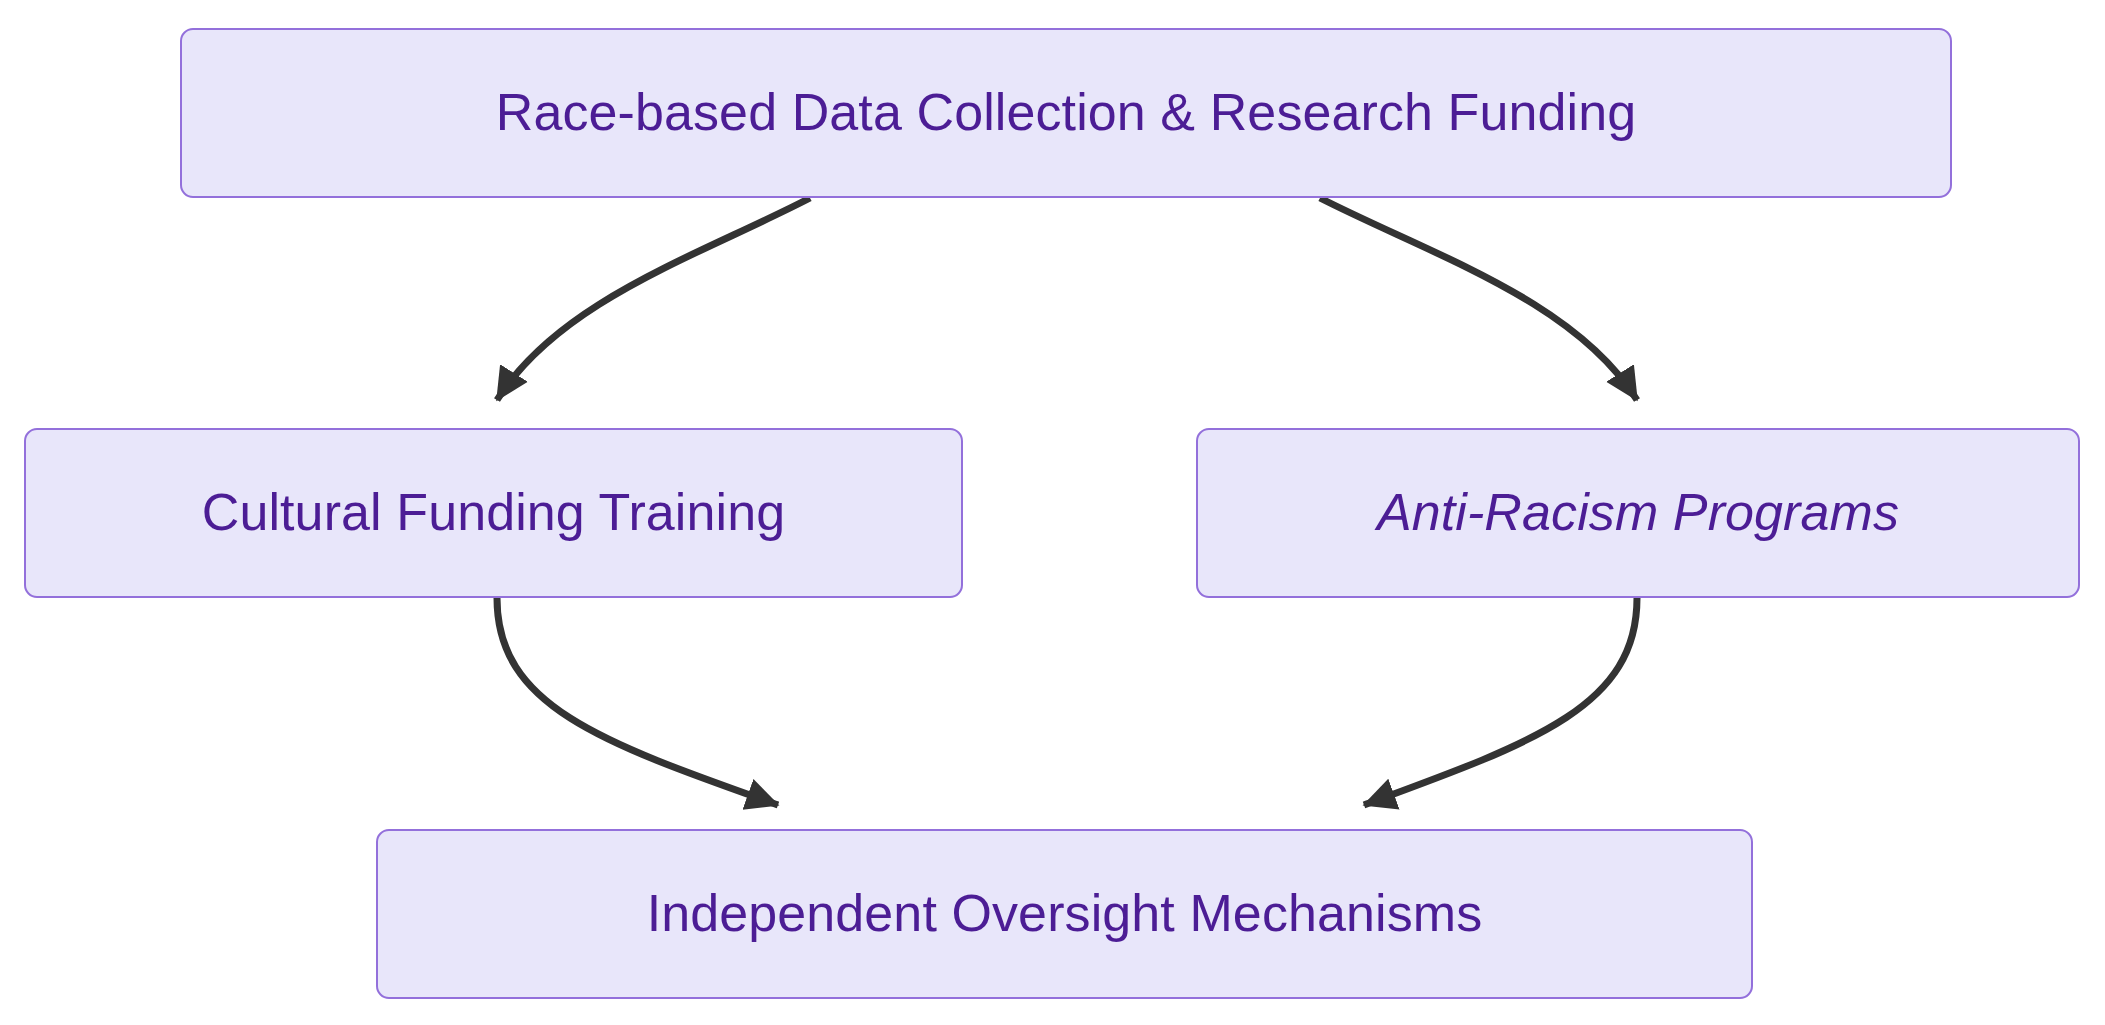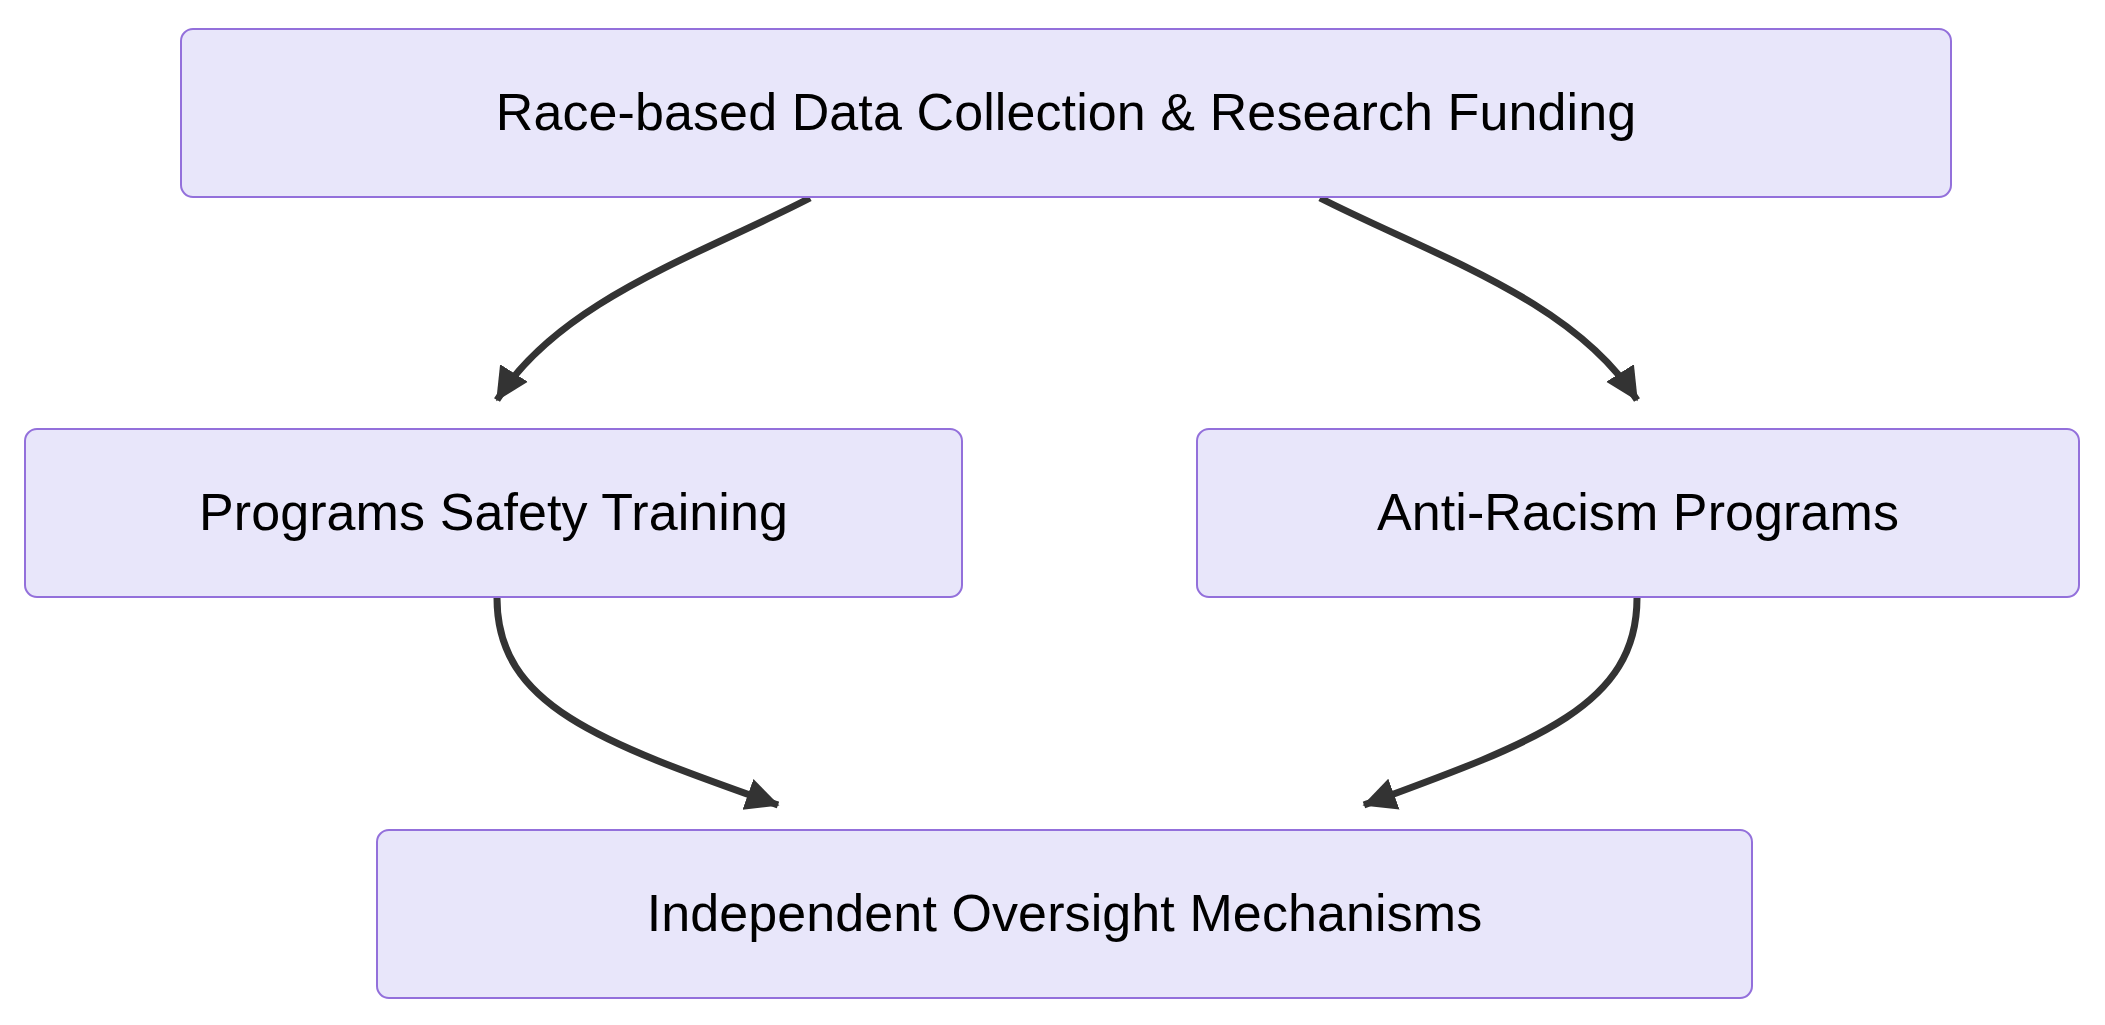--- a/index.html
+++ b/index.html
@@ -30,33 +30,33 @@
     box-sizing: border-box;
     background: #e8e6fa;
     border: 2.6px solid #9370db;
     border-radius: 13px;
     display: flex;
     align-items: center;
     justify-content: center;
     z-index: 2;
   }
   .node-label {
-    color: #000000;
+    color: #4c1d95;
     font-family: "Liberation Sans", sans-serif;
     font-size: 52px;
     font-weight: 400;
     line-height: 1.15;
     letter-spacing: 0.1px;
     white-space: nowrap;
     text-align: center;
     user-select: none;
   }
   #node-top    { left: 180px;  top: 28px;  width: 1772px; height: 170px; }
   #node-left   { left: 24px;   top: 428px; width: 939px;  height: 170px; }
-  #node-right  { left: 1196px; top: 428px; width: 884px;  height: 170px; }
+  #node-right  { left: 1196px; top: 428px; width: 884px;  height: 170px; font-style: italic; }
   #node-bottom { left: 376px;  top: 829px; width: 1377px; height: 170px; justify-content: center; }
 </style>
 </head>
 <body>
 
 <div id="canvas">
 
   <svg id="edge-layer" viewBox="0 0 2105 1025" xmlns="http://www.w3.org/2000/svg">
     <defs>
       <marker id="arrow-down" viewBox="0 0 12 12" refX="6" refY="11" markerWidth="5.2" markerHeight="5.2" orient="auto-start-reverse" markerUnits="strokeWidth">
@@ -74,21 +74,21 @@
     <path d="M 497,598 C 497,706 600,742 778,805" fill="none" stroke="#333333" stroke-width="7" stroke-linecap="butt" marker-end="url(#arrow-head)"></path>
 
     <path d="M 1637,598 C 1637,706 1536,742 1364,805" fill="none" stroke="#333333" stroke-width="7" stroke-linecap="butt" marker-end="url(#arrow-head)"></path>
   </svg>
 
   <div class="node" id="node-top">
     <span class="node-label">Race-based Data Collection &amp; Research Funding</span>
   </div>
 
   <div class="node" id="node-left">
-    <span class="node-label">Programs Safety Training</span>
+    <span class="node-label">Cultural Funding Training</span>
   </div>
 
   <div class="node" id="node-right">
     <span class="node-label">Anti-Racism Programs</span>
   </div>
 
   <div class="node" id="node-bottom">
     <span class="node-label">Independent Oversight Mechanisms</span>
   </div>
 

